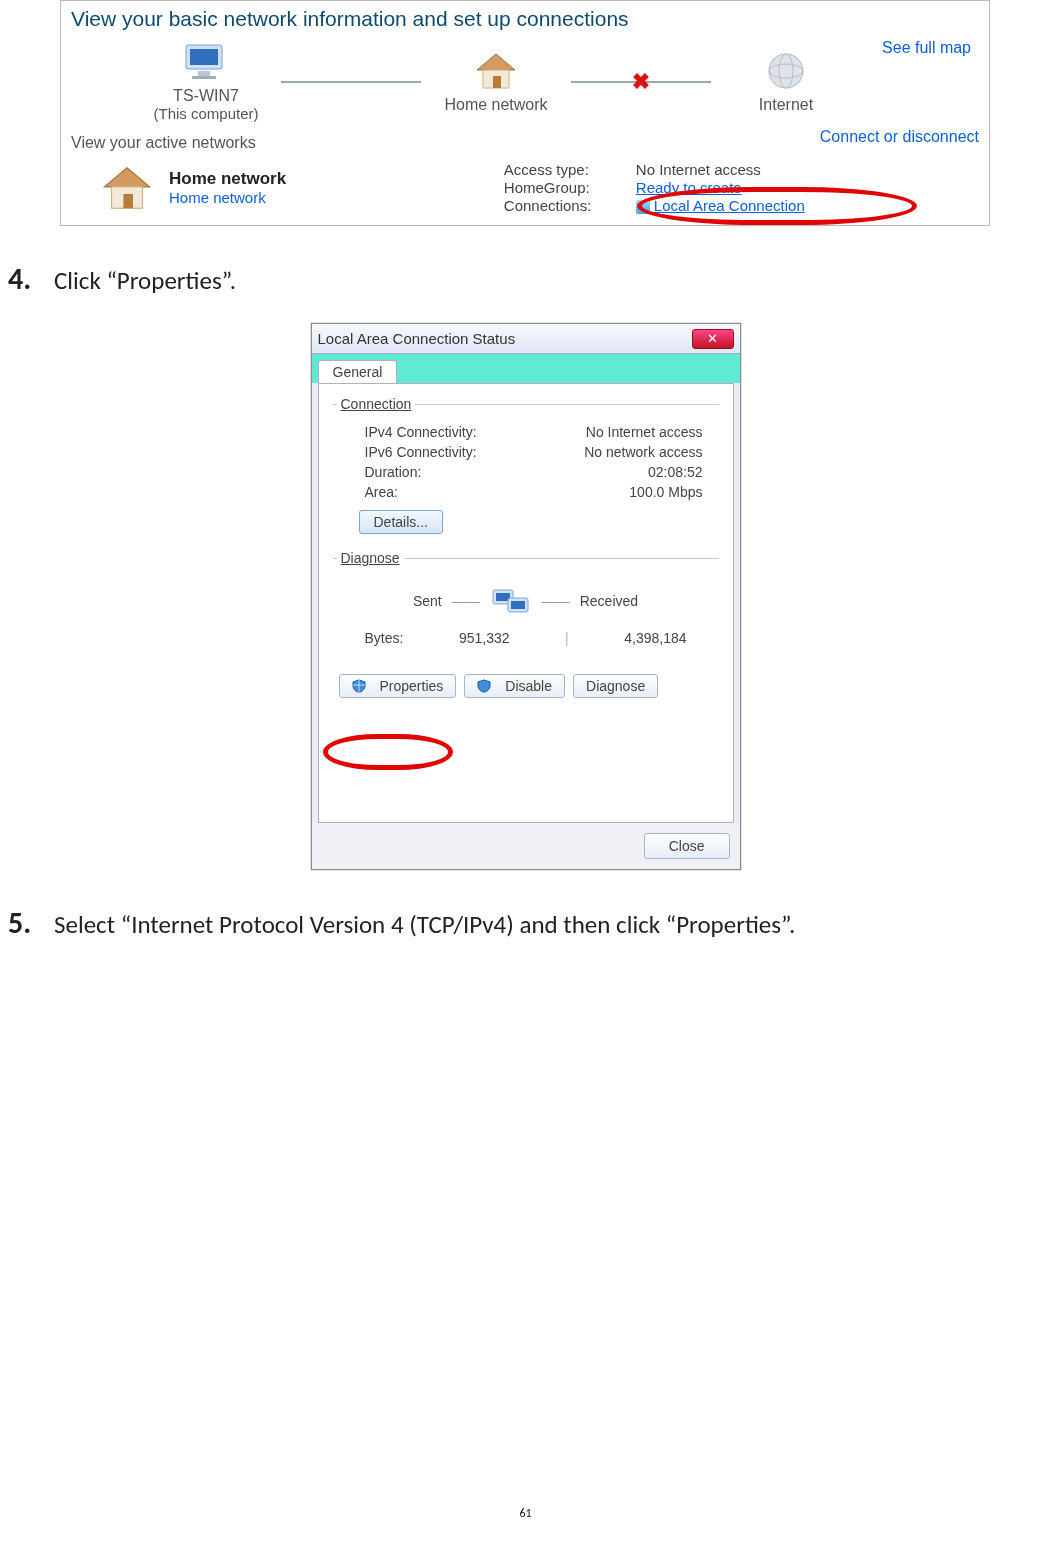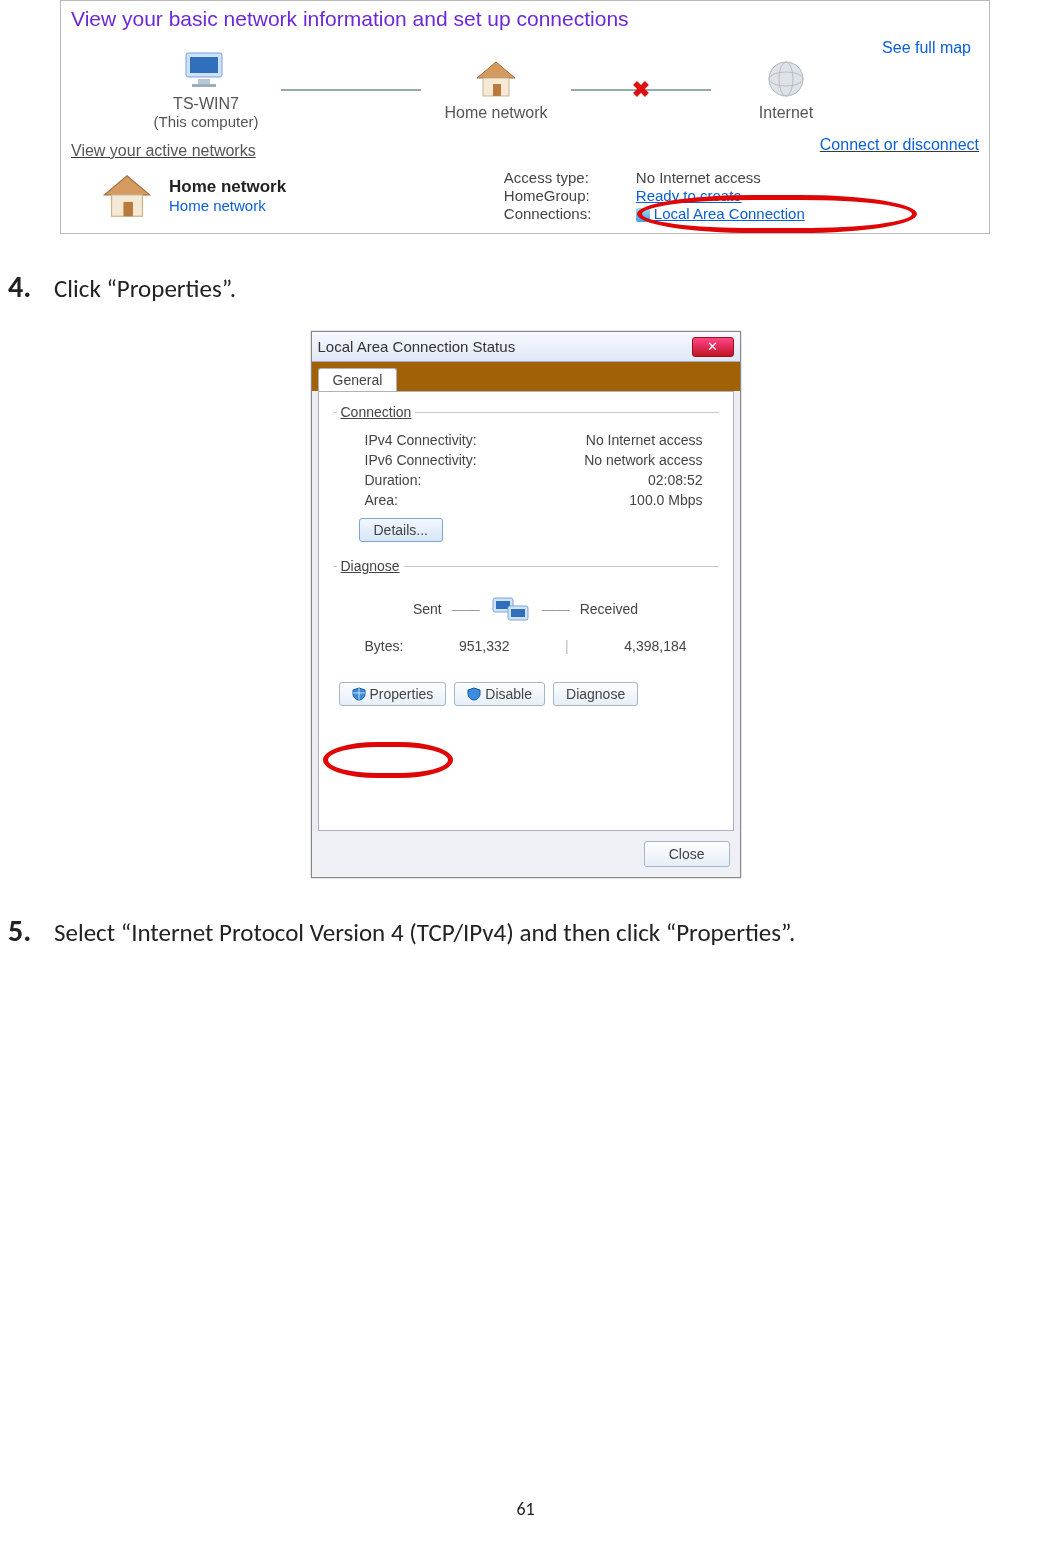--- a/index.html
+++ b/index.html
@@ -16,39 +16,39 @@
     width: 1051px;
     min-height: 1560px;
     position: relative;
     padding: 0;
   }
   .page-number {
     position: absolute;
     bottom: 40px;
     left: 0; right: 0;
     text-align: center;
-    font-size: 18px;
+    font-size: 12px;
     font-family: Calibri, sans-serif;
   }
 
   
   .fig1 {
     margin: 0 auto;
     margin-left: 60px;
     width: 930px;
     border: 1px solid #bbb;
     padding: 6px 10px 10px 10px;
     font-family: "Segoe UI", sans-serif;
     color: #3a3a3a;
     position: relative;
   }
   .fig1 .title {
-    color: #6d28d9;
+    color: #0c4a6e;
     font-size: 21px;
-    margin-bottom: 14px;
+    margin-bottom: 6px;
   }
   .fig1 .map-row {
     display: flex;
     align-items: center;
     justify-content: space-between;
     padding: 4px 8px 0 60px;
   }
   .fig1 .map-node {
     text-align: center;
     font-size: 16px;
@@ -94,21 +94,20 @@
   }
   .fig1 .section-label {
     font-size: 16px;
     color: #555;
     margin-top: 12px;
   }
   .fig1 .section-row {
     display: flex;
     align-items: center;
     justify-content: space-between;
-    text-decoration: underline;
   }
   .fig1 .connect-link {
     color: #0b5fd8;
     font-size: 16px;
     margin-left: 39px;
   }
   .fig1 .active-net {
     display: flex;
     margin-top: 8px;
     padding-left: 28px;
@@ -207,21 +206,21 @@
     background: linear-gradient(#f48,#c01425);
     border: 1px solid #911;
     border-radius: 3px;
     color: #fff;
     text-align:center;
     font-size: 13px;
     line-height:18px;
   }
   .fig2 .tabrow {
     padding: 6px 6px 0 6px;
-    background: #a16207;
+    background: #5eead4;
   }
   .fig2 .tab {
     display: inline-block;
     background: #fff;
     border: 1px solid #b0b0c0;
     border-bottom: none;
     border-radius: 3px 3px 0 0;
     padding: 3px 14px;
     font-size: 14px;
   }
@@ -282,21 +281,21 @@
     padding-left: 6px;
   }
   .fig2 .winbtn {
     padding: 3px 12px;
     border: 1px solid #a5b6c9;
     background: linear-gradient(#fdfefe,#e6eef8);
     border-radius: 3px;
     font-size: 14px;
     display: inline-flex;
     align-items: center;
-    gap: 4px;
+    gap: 14px;
   }
   .fig2 .shield {
     width: 14px; height: 14px;
     display: inline-block;
   }
   .fig2 .bottombar {
     padding: 10px;
     text-align: right;
     background: #eef0f6;
   }

